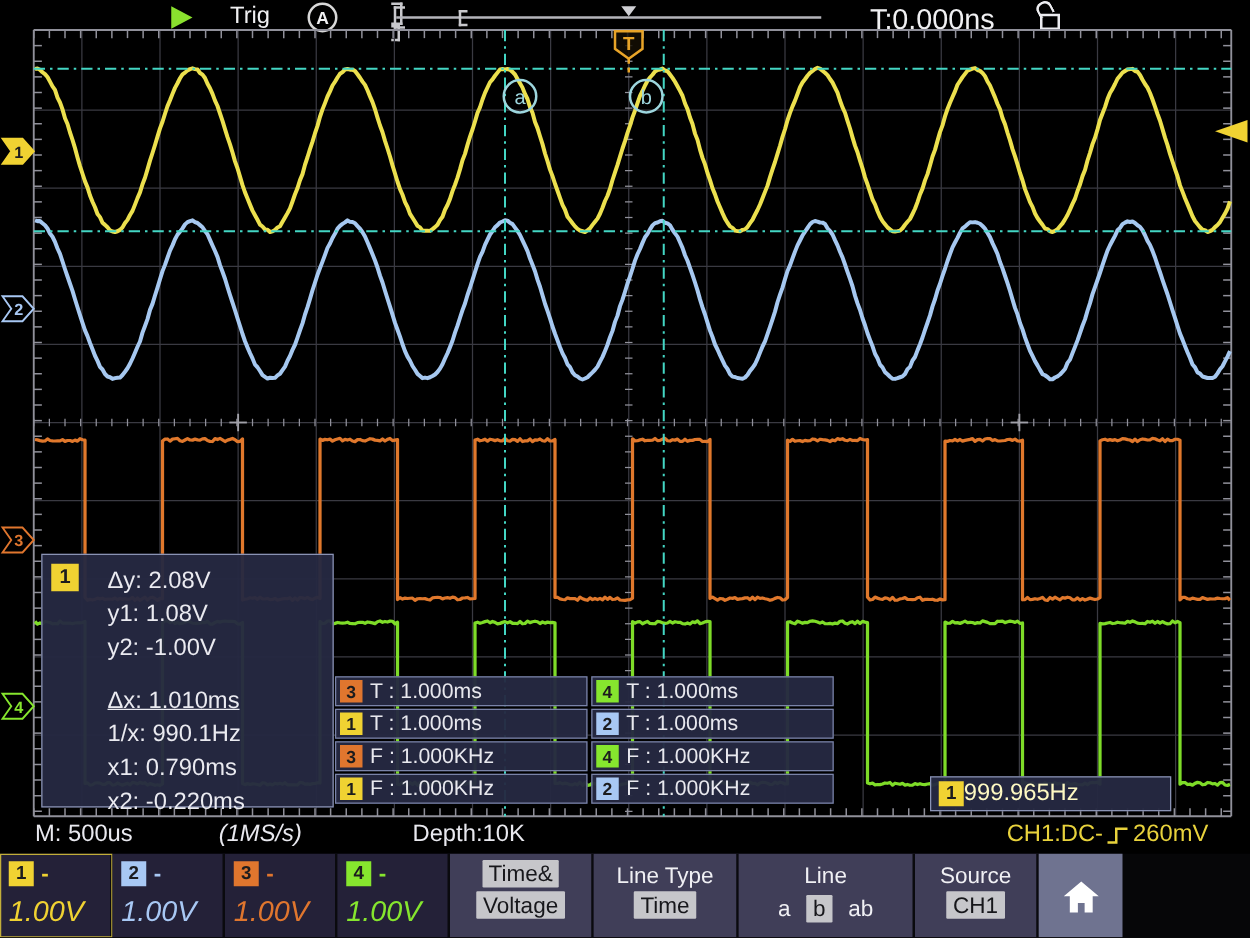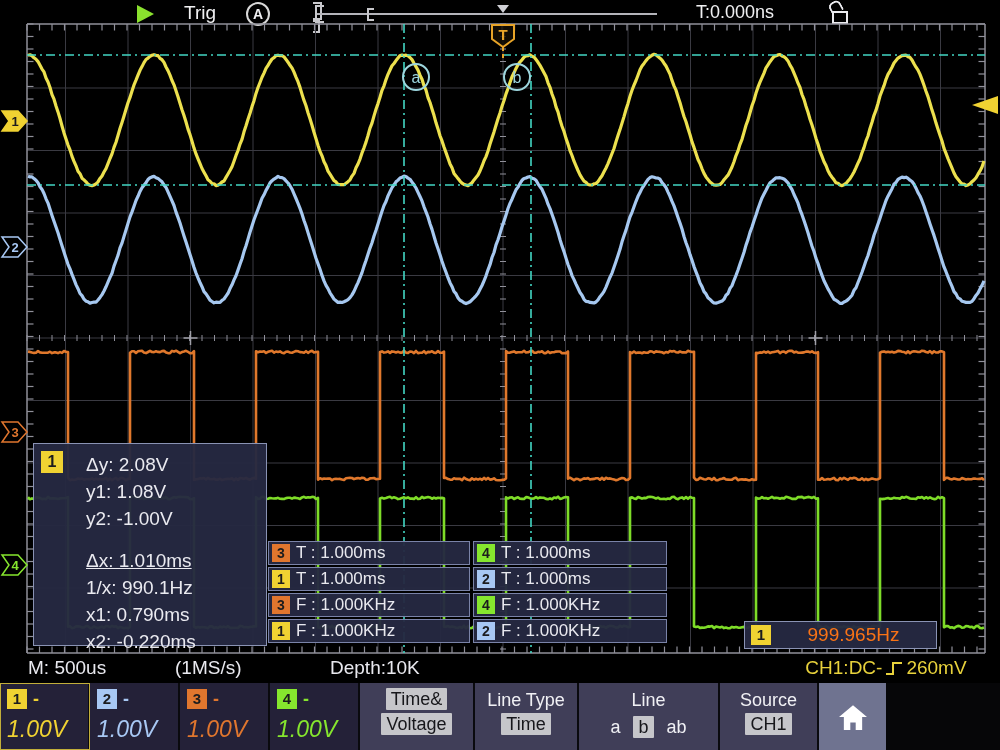--- a/index.html
+++ b/index.html
@@ -14,21 +14,21 @@
                font-size:14px;line-height:20px;text-align:center;font-weight:bold;}
   #hslider{position:absolute;left:313px;top:2px;width:348px;height:22px;}
   .sl-line{position:absolute;left:4px;top:11px;width:340px;height:2px;background:#b4b4ba;}
   .sl-bracket{position:absolute;border:2px solid #c8c8cc;border-right:none;}
   .sl-bl{left:2px;top:3px;width:7px;height:14px;}
   .sl-br{right:2px;top:3px;width:7px;height:14px;border:2px solid #c8c8cc;border-left:none;}
   .sl-il{left:54px;top:6px;width:5px;height:9px;}
   .sl-ir{right:20px;top:6px;width:5px;height:9px;border:2px solid #c8c8cc;border-left:none;}
   .sl-marker{position:absolute;left:184px;top:3px;width:0;height:0;border-left:6px solid transparent;
              border-right:6px solid transparent;border-top:8px solid #cfcfd4;}
-  #tzero-label{left:696px;top:2px;font-size:18px;}
+  #tzero-label{left:696px;top:2px;font-size:23px;}
   #lock-icon{left:828px;top:2px;width:20px;height:22px;}
   .lock-body{position:absolute;left:4px;top:9px;width:12px;height:9px;border:2px solid #ececf0;}
   .lock-shackle{position:absolute;left:1px;top:-1px;width:9px;height:10px;border:2px solid #ececf0;
                 border-bottom:none;border-radius:6px 6px 0 0;transform:rotate(-28deg);}
   
   #scope-svg{position:absolute;left:0;top:0;z-index:1;}
   
   .panel{position:absolute;background:rgba(37,41,66,0.96);border:1px solid #8a93b4;z-index:2;}
   #cursor-box{left:33px;top:443px;width:232px;height:201px;}
   .badge{display:inline-block;text-align:center;color:#1c1c1e;font-weight:bold;}
@@ -37,42 +37,42 @@
   #cursor-rows{position:absolute;left:52px;top:7px;}
   .c-row{height:27px;line-height:27px;font-size:19px;color:#eaeaf0;white-space:nowrap;}
   .c-row.gap{margin-top:15px;text-decoration:underline;}
   #meas-table{position:absolute;left:268px;top:541px;z-index:2;display:grid;
               grid-template-columns:202px 194px;grid-auto-rows:24px;gap:2px 3px;}
   .m-cell{background:rgba(37,41,66,0.96);border:1px solid #7a83a8;display:flex;align-items:center;
           color:#e8e8ee;font-size:17px;}
   .m-badge{width:18px;height:18px;line-height:18px;font-size:14px;margin:0 6px 0 3px;}
   #freq-box{left:744px;top:621px;width:191px;height:26px;display:flex;align-items:center;}
   #freq-badge{width:20px;height:20px;line-height:20px;font-size:15px;background:#f0d232;margin-left:6px;}
-  #freq-value{flex:1;text-align:center;color:#f97316;font-size:19px;}
+  #freq-value{flex:1;color:#fef9c3;font-size:19px;}
   
   .sbar{position:absolute;top:654px;height:27px;line-height:27px;font-size:19px;color:#e9e9ef;z-index:2;}
-  #stat-timebase{left:28px;text-align:center;} #stat-rate{left:175px;} #stat-depth{left:330px;}
+  #stat-timebase{left:28px;text-align:center;} #stat-rate{left:175px;font-style:italic;} #stat-depth{left:330px;}
   #trig-info{left:780px;width:212px;display:flex;align-items:center;justify-content:center;
              color:#e8d23c;gap:3px;}
   
   #menu{position:absolute;left:0;top:683px;width:1000px;height:67px;background:#060608;z-index:3;
         display:flex;}
   .cell{box-sizing:border-box;border-right:2px solid #0a0a0e;height:67px;}
   .ch-cell{width:90px;background:#242138;padding:4px 0 0 7px;}
   .ch-cell.sel{outline:1px solid #c2ae3a;outline-offset:-1px;}
   .ch-top{display:flex;align-items:center;gap:6px;height:24px;}
   .ch-badge{width:20px;height:20px;line-height:20px;font-size:15px;}
   .ch-coup{font-size:18px;font-weight:bold;}
   .ch-scale{margin-top:5px;font-size:23px;font-style:italic;}
   .menu-cell{background:#403e58;color:#f0f0f4;text-align:center;padding-top:5px;}
   .menu-cell .lbl{font-size:18px;height:25px;line-height:24px;}
   .chip{display:inline-block;background:#c6c6ca;color:#17171b;font-size:18px;line-height:22px;
         padding:0 5px;border-radius:1px;}
   #cell-tv{width:115px;}
-  #cell-linetype{width:104px;}
+  #cell-linetype{width:116px;}
   #cell-window{width:112px;background:#7f7d8e;}
   #cell-line{width:141px;}
   .line-opts{display:flex;justify-content:center;align-items:center;gap:13px;font-size:18px;margin-top:3px;}
   #cell-source{width:99px;}
   #cell-home{width:67px;background:#6f7390;border-right:none;display:flex;align-items:center;
              justify-content:center;}
 </style>
 </head>
 <body>
 

